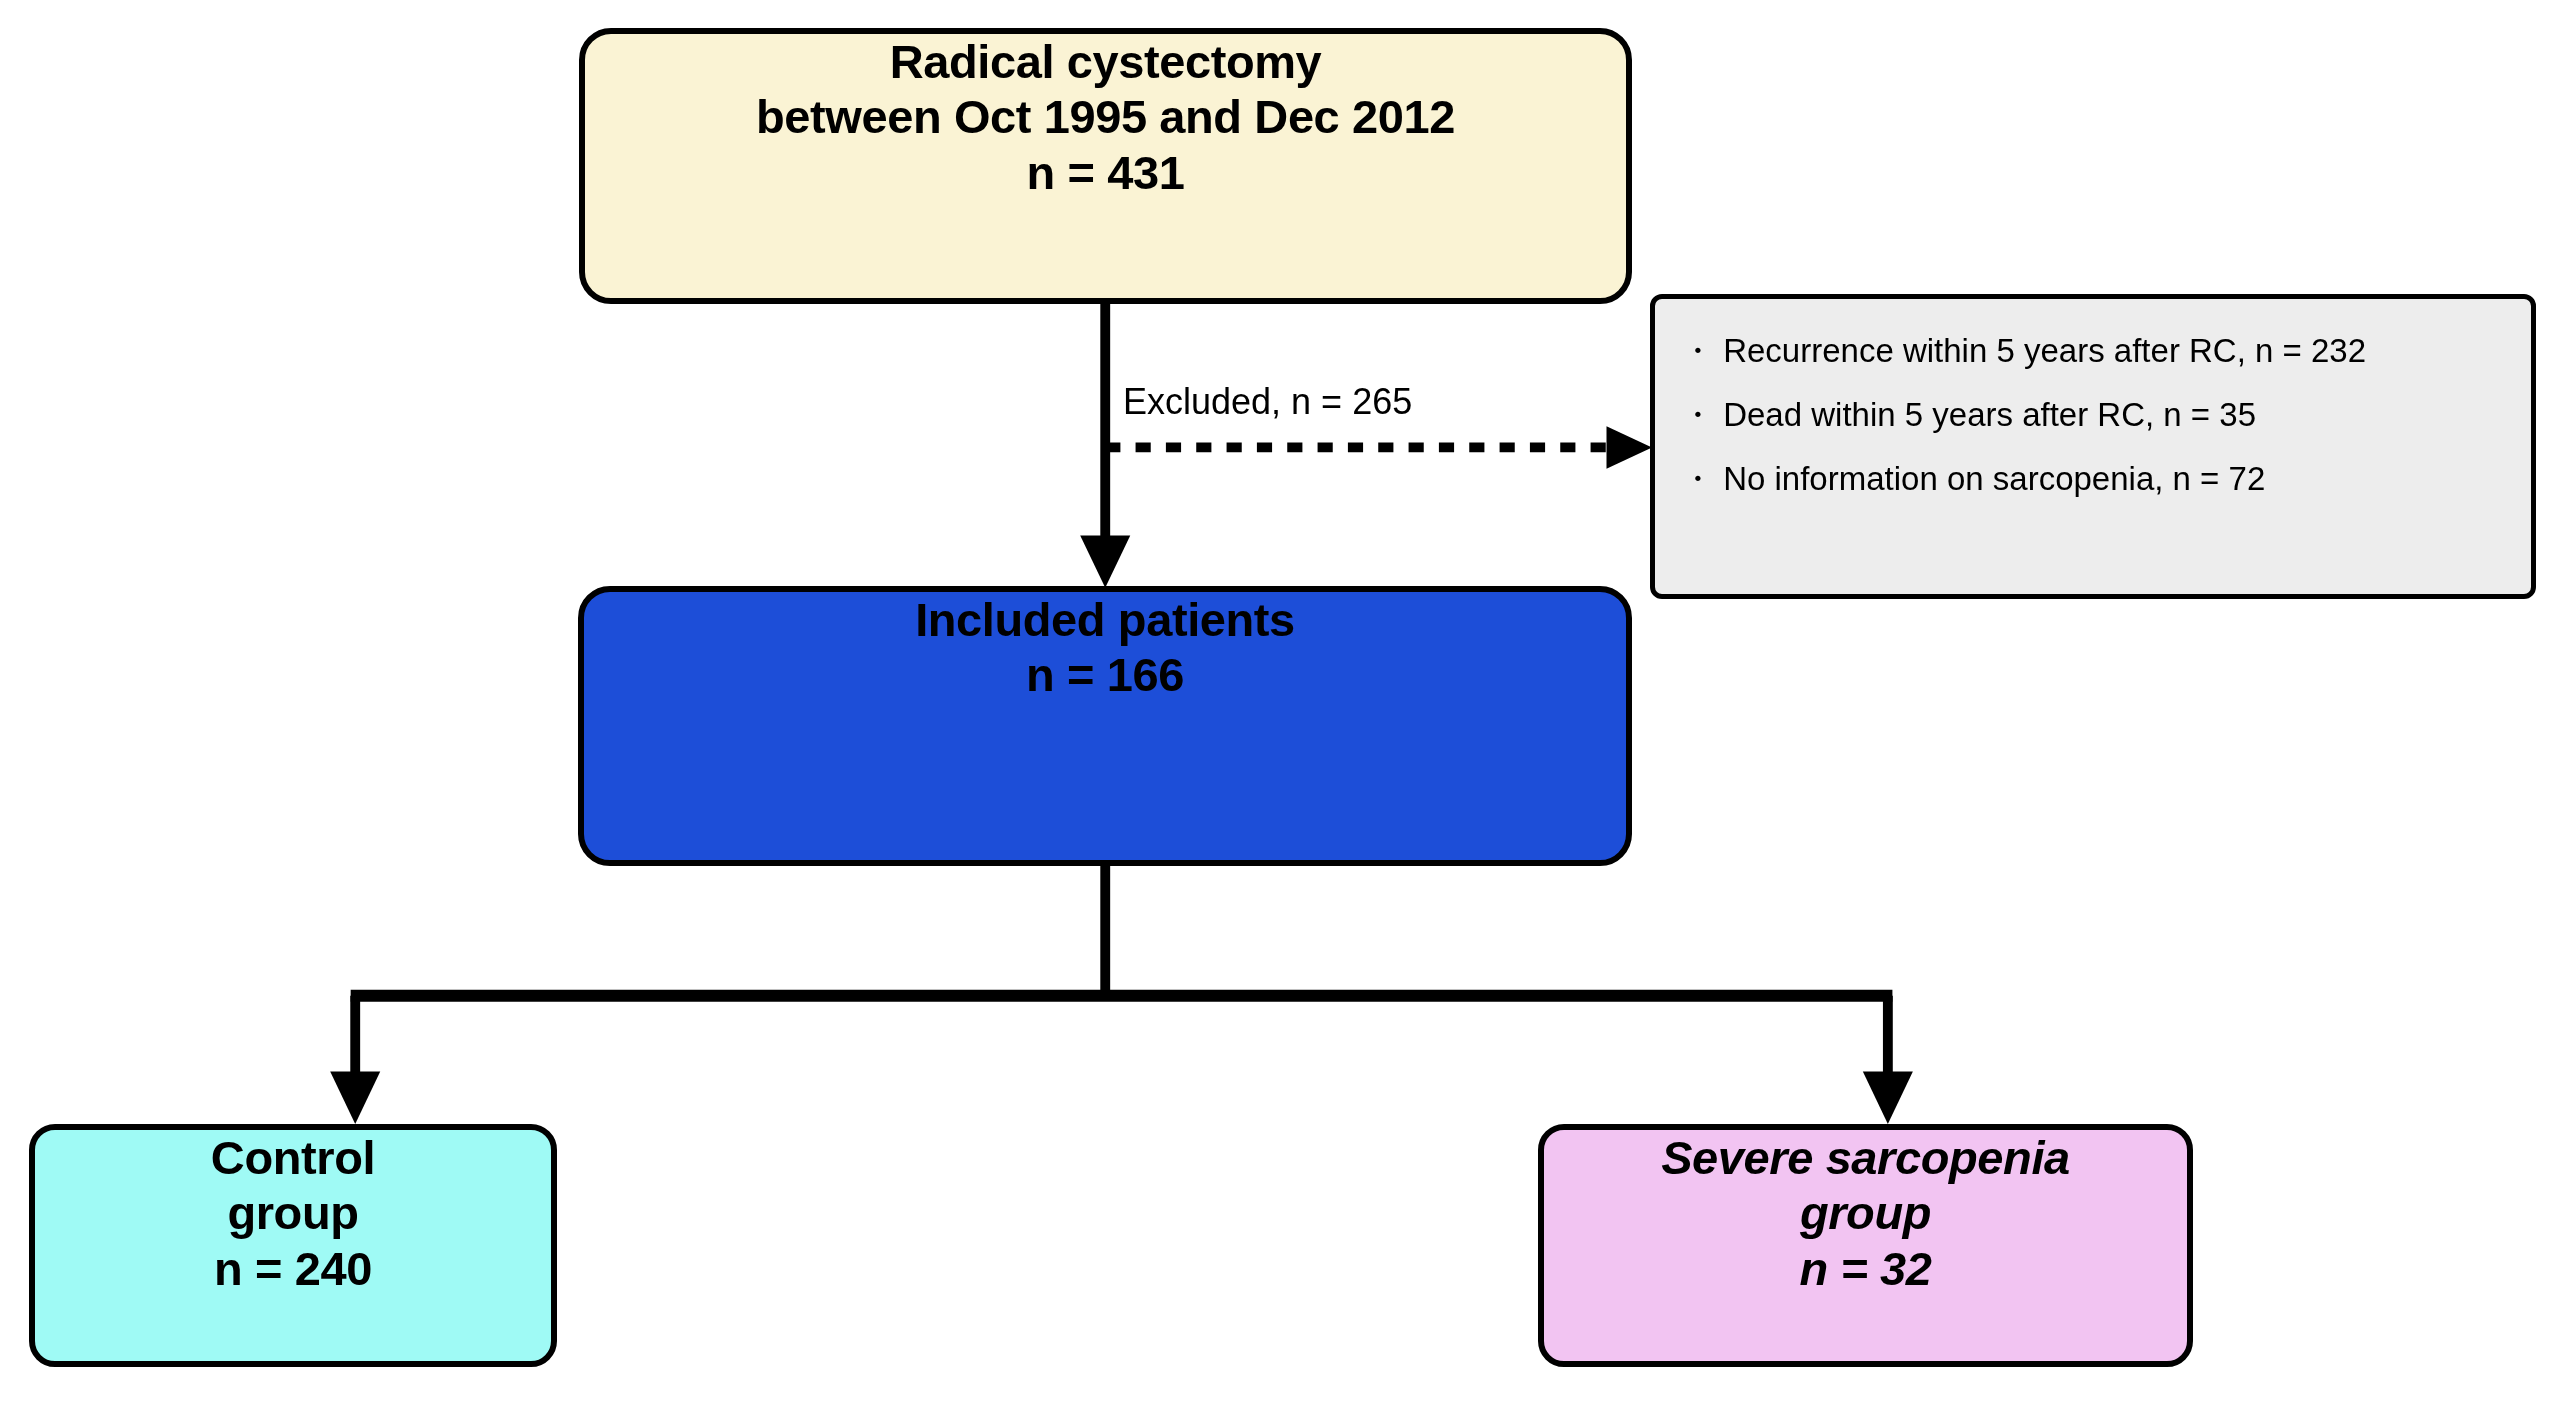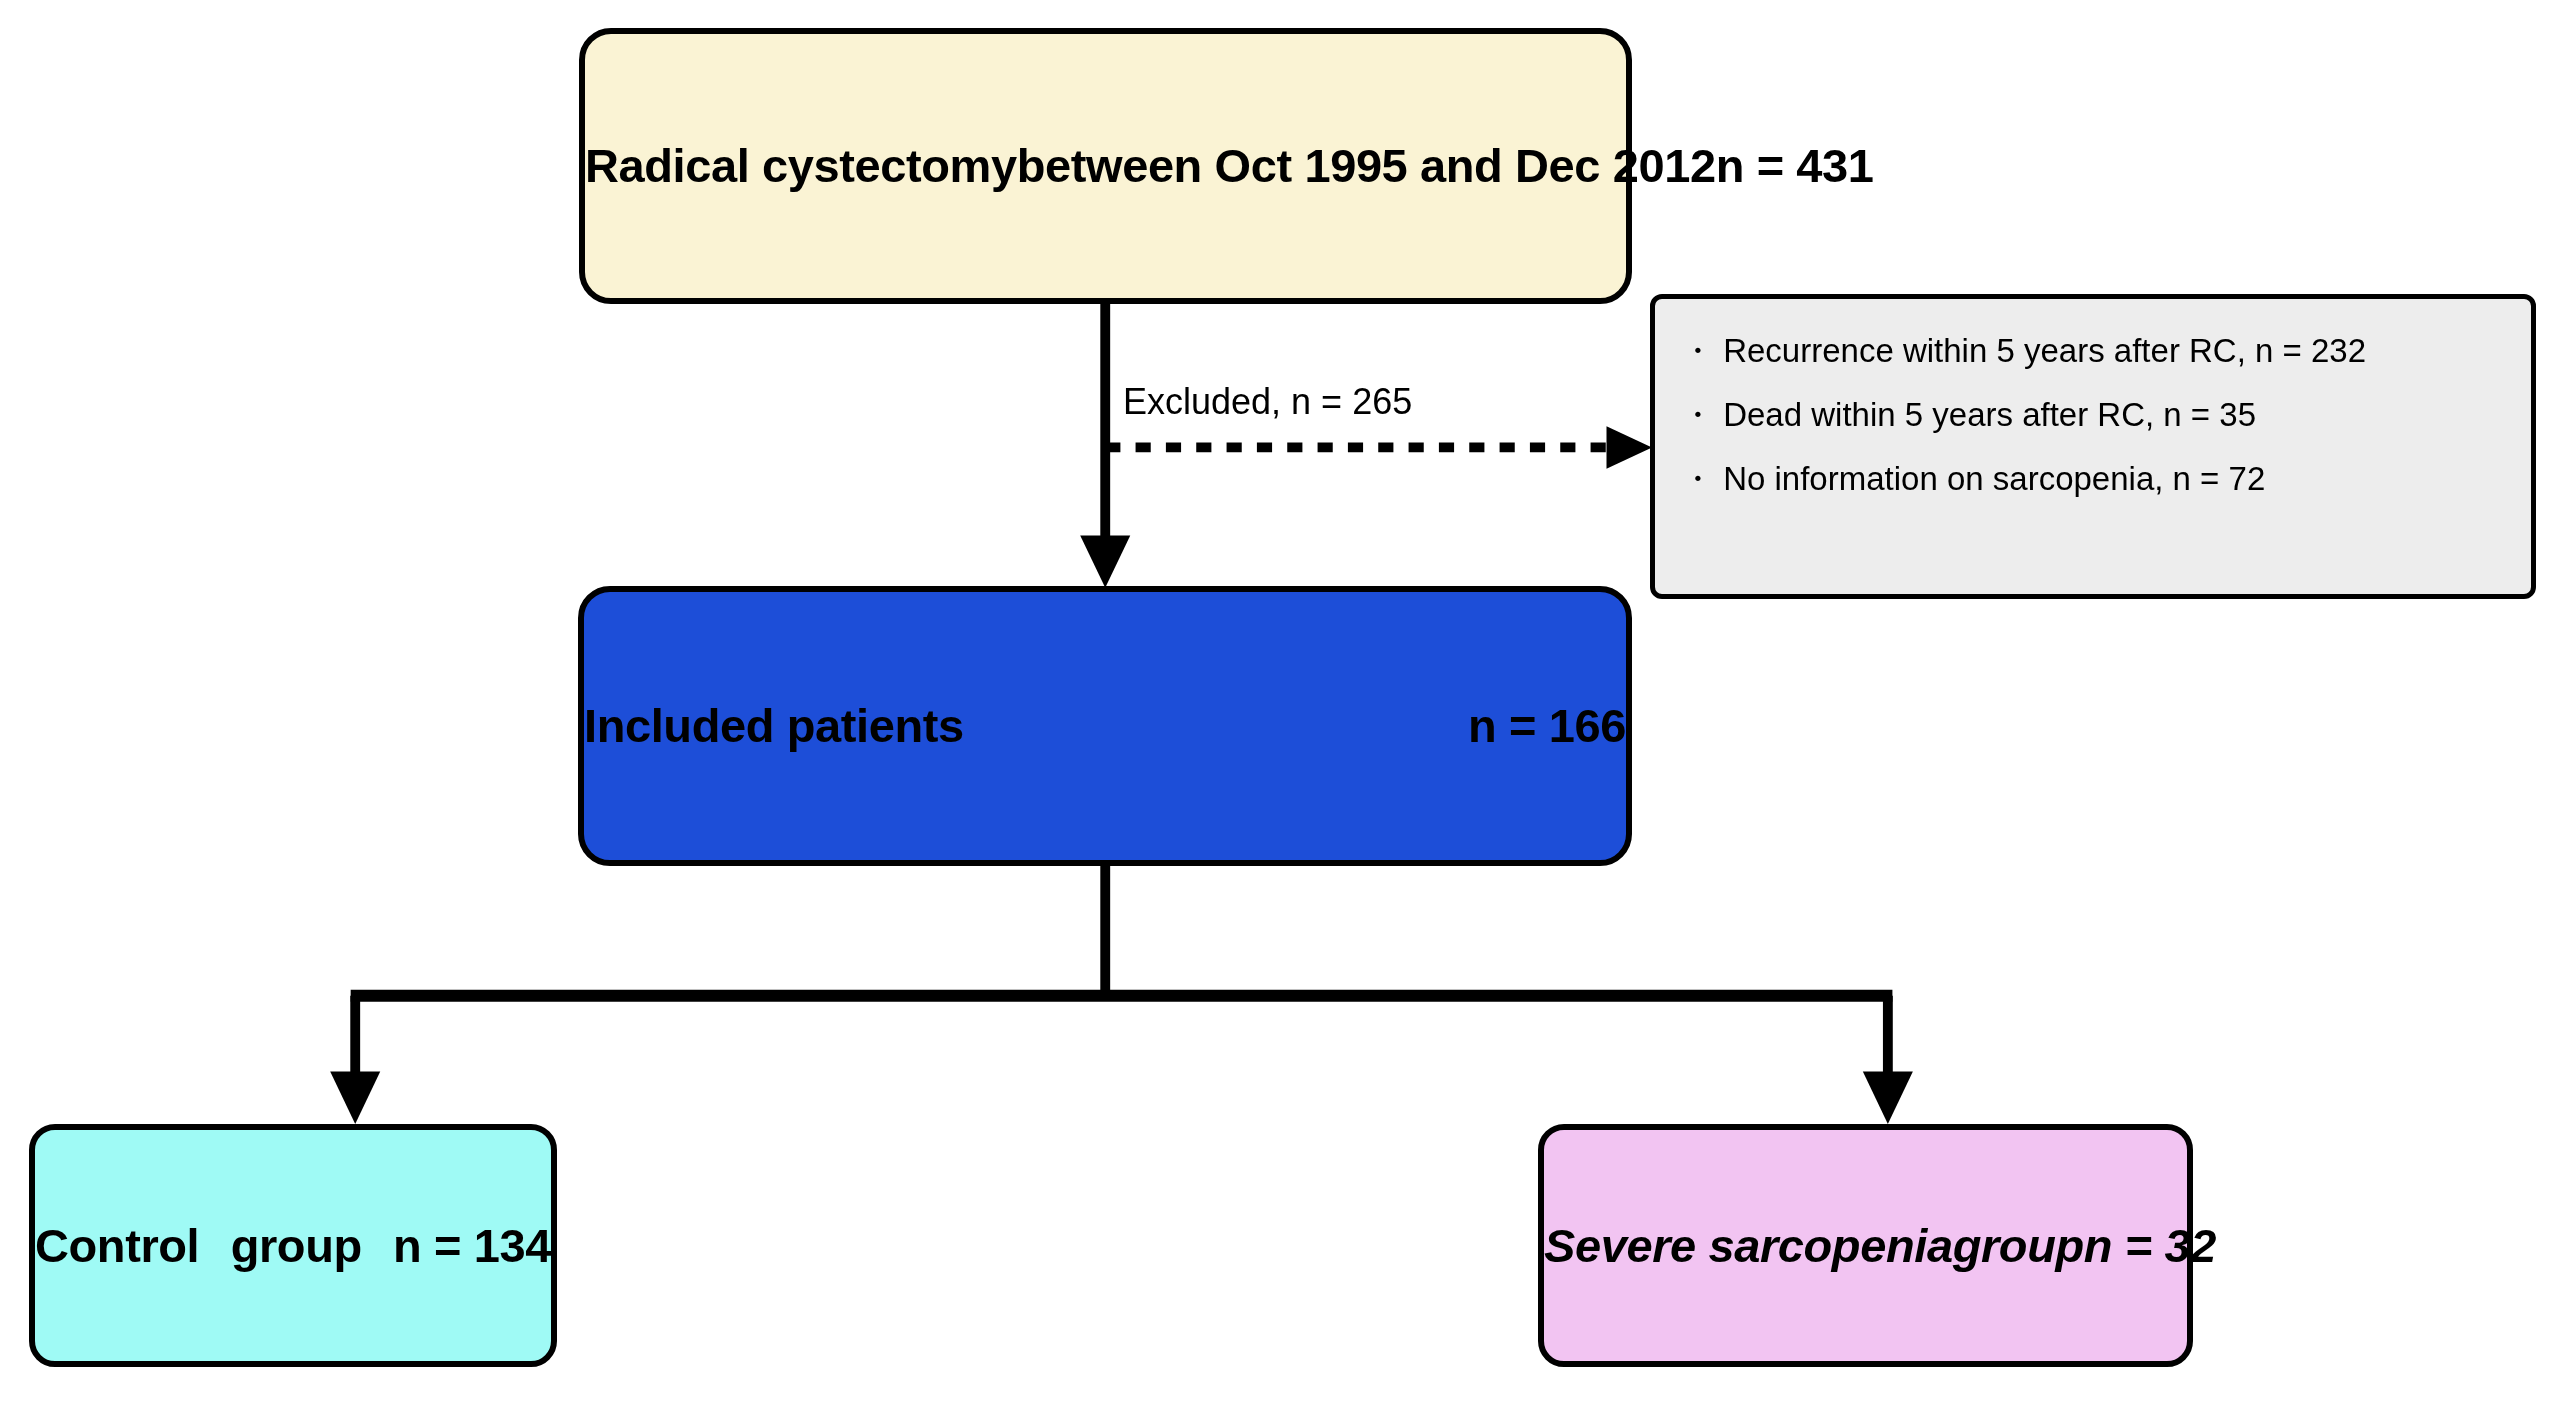--- a/index.html
+++ b/index.html
@@ -14,23 +14,23 @@
     height: 1406px;
     background: #ffffff;
     font-family: "Liberation Sans", sans-serif;
     overflow: hidden;
   }
   .node {
     position: absolute;
     box-sizing: border-box;
     border: 6.8px solid #000000;
     display: flex;
-    flex-direction: row;
+    flex-direction: column;
     align-items: center;
-    justify-content: space-between;
+    justify-content: flex-start;
     text-align: center;
     color: #000000;
   }
   .node-bold {
     font-weight: bold;
     font-size: 47px;
     line-height: 1.18;
     letter-spacing: -0.4px;
   }
   .node .line {
@@ -139,21 +139,21 @@
   <div id="excluded-label">Excluded, n = 265</div>
 
   <div class="node node-bold" id="node-included">
     <span class="line">Included patients</span>
     <span class="line">n = 166</span>
   </div>
 
   <div class="node node-bold" id="node-control">
     <span class="line">Control</span>
     <span class="line">group</span>
-    <span class="line">n = 134</span>
+    <span class="line">n = 240</span>
   </div>
 
   <div class="node node-bold" id="node-sarcopenia">
     <span class="line">Severe sarcopenia</span>
     <span class="line">group</span>
     <span class="line">n = 32</span>
   </div>
 
 </div>
 

